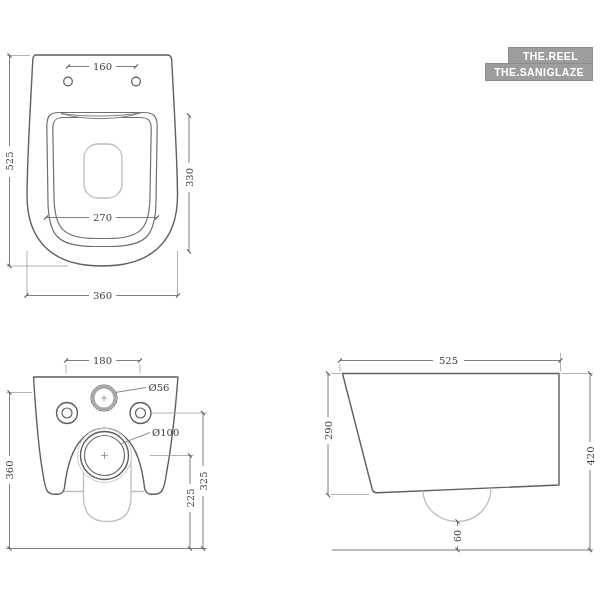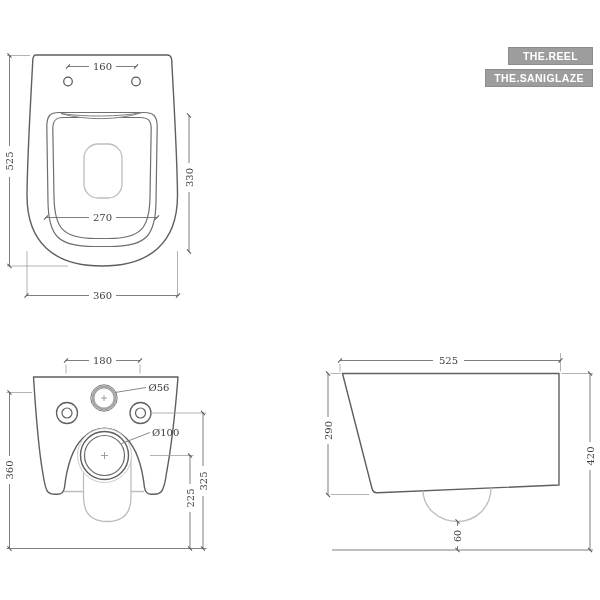--- a/index.html
+++ b/index.html
@@ -16,21 +16,21 @@
   .lightfill{fill:#ffffff;stroke:#bdbdbd;stroke-width:1.3;}
   .dimline{stroke:#707070;stroke-width:0.9;fill:none;}
   .extline{stroke:#9e9e9e;stroke-width:0.8;fill:none;}
   .leader{stroke:#7a7a7a;stroke-width:0.9;fill:none;}
   .cross{stroke:#8a8a8a;stroke-width:0.8;}
   
   .badge{position:absolute;right:7px;height:18px;line-height:17px;text-align:center;
          background:#9d9d9d;border:1px solid #8c8c8c;color:#ffffff;font-weight:bold;
          font-size:10.5px;letter-spacing:0.4px;padding:0 8px;box-sizing:border-box;}
   .badge.one{top:47px;min-width:85px;}
-  .badge.two{top:69px;min-width:97px;}
+  .badge.two{top:63px;min-width:97px;}
 </style>
 </head>
 <body>
 
 <div class="canvas">
 
   <svg class="drawing" width="600" height="600" viewBox="0 0 600 600">
     <defs>
       <marker id="tk" viewBox="0 0 10 10" refX="5" refY="5" markerWidth="7.5" markerHeight="7.5" orient="auto">
         <path d="M2 8 L8 2" stroke="#555" stroke-width="1.5" fill="none"></path>

